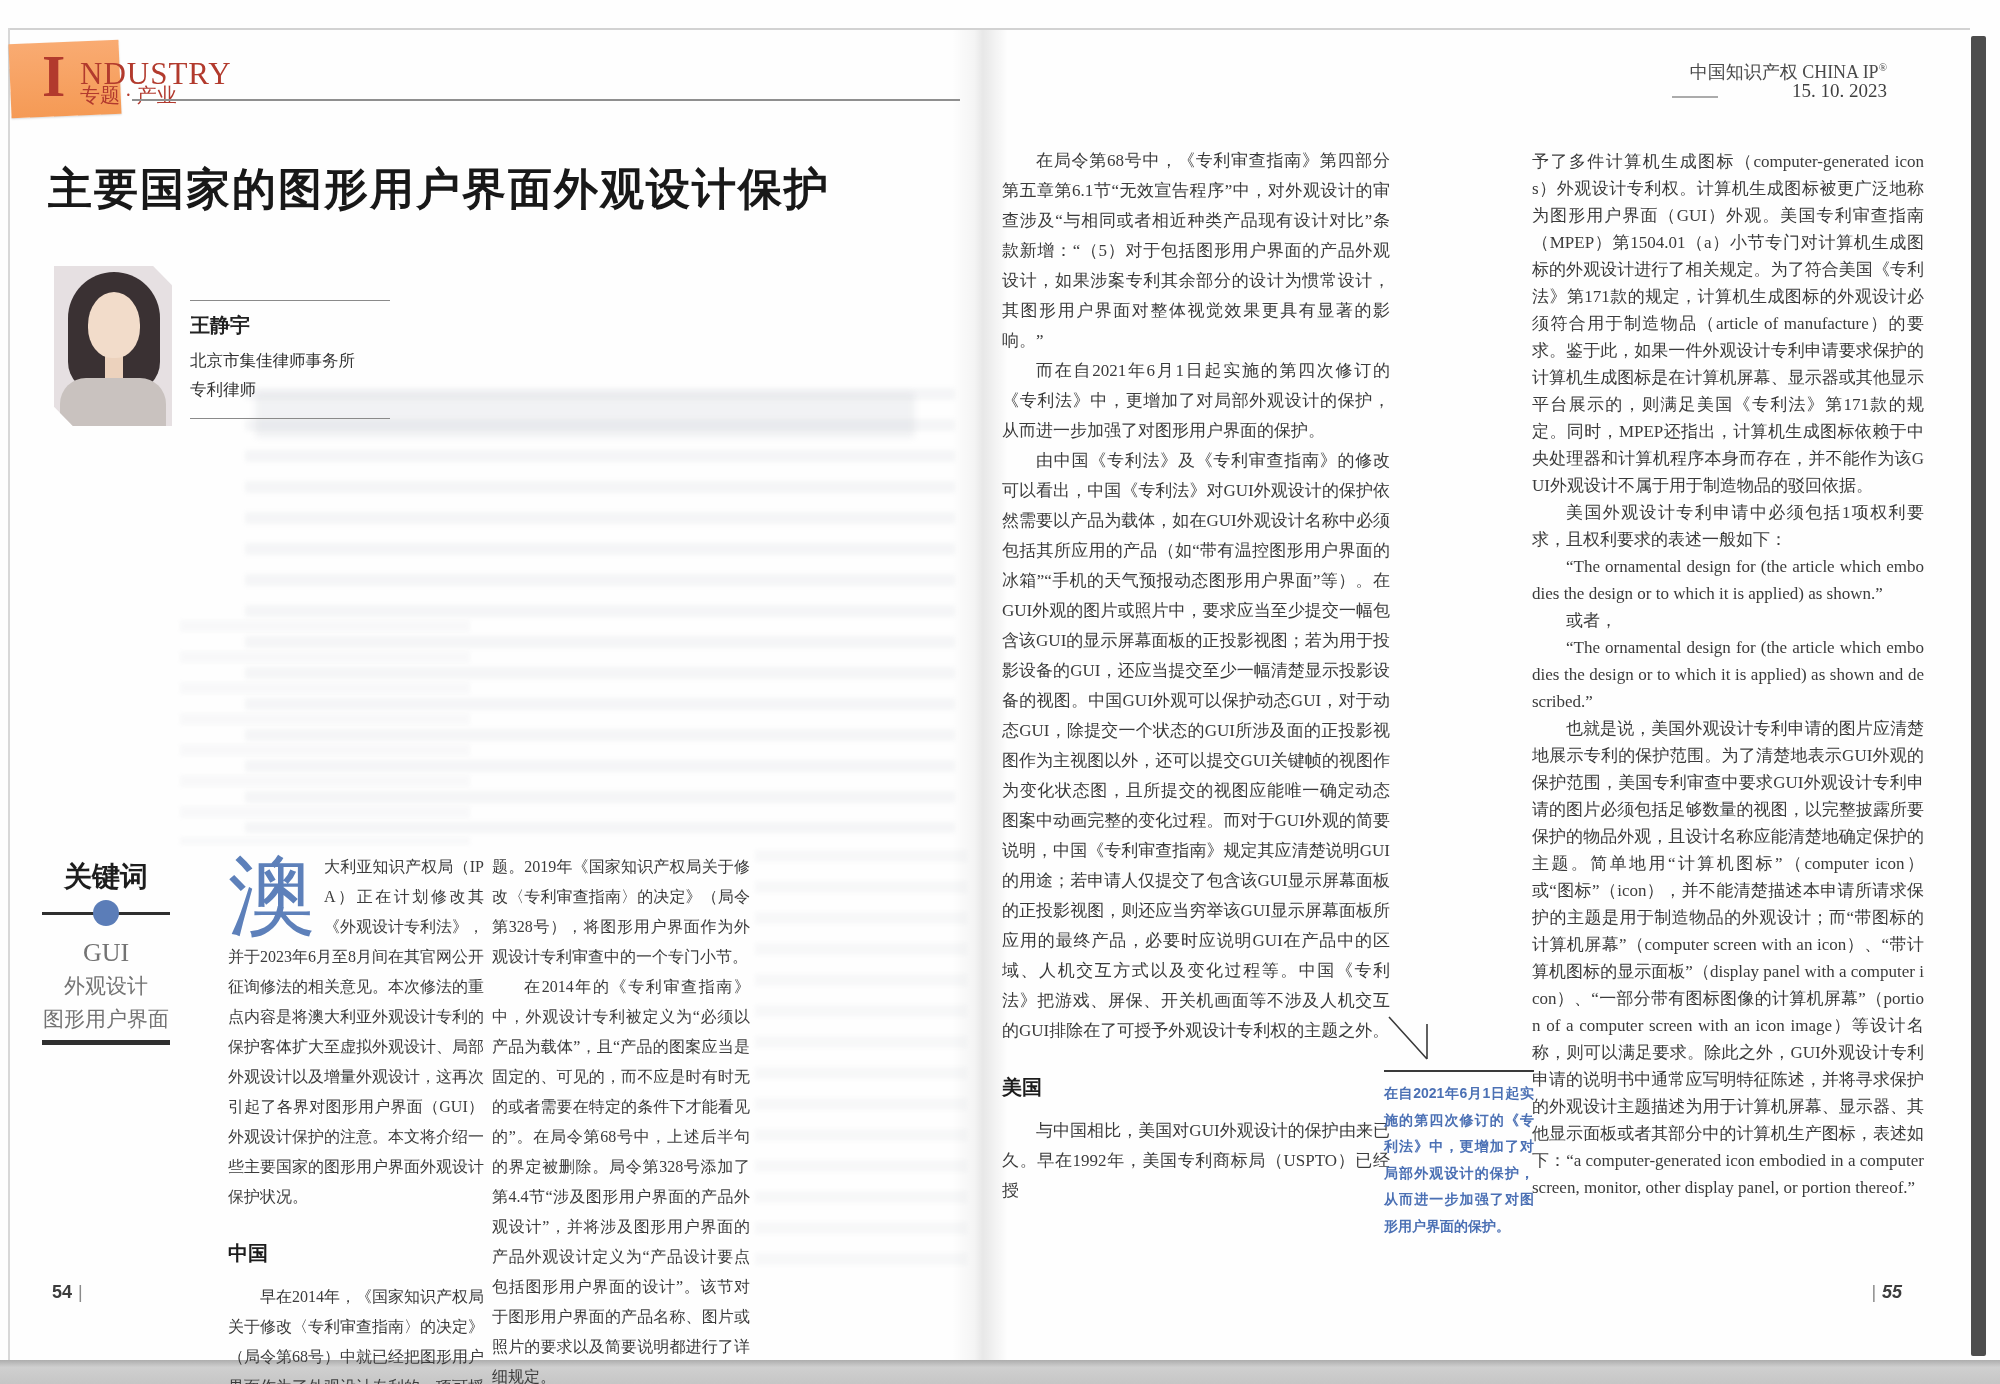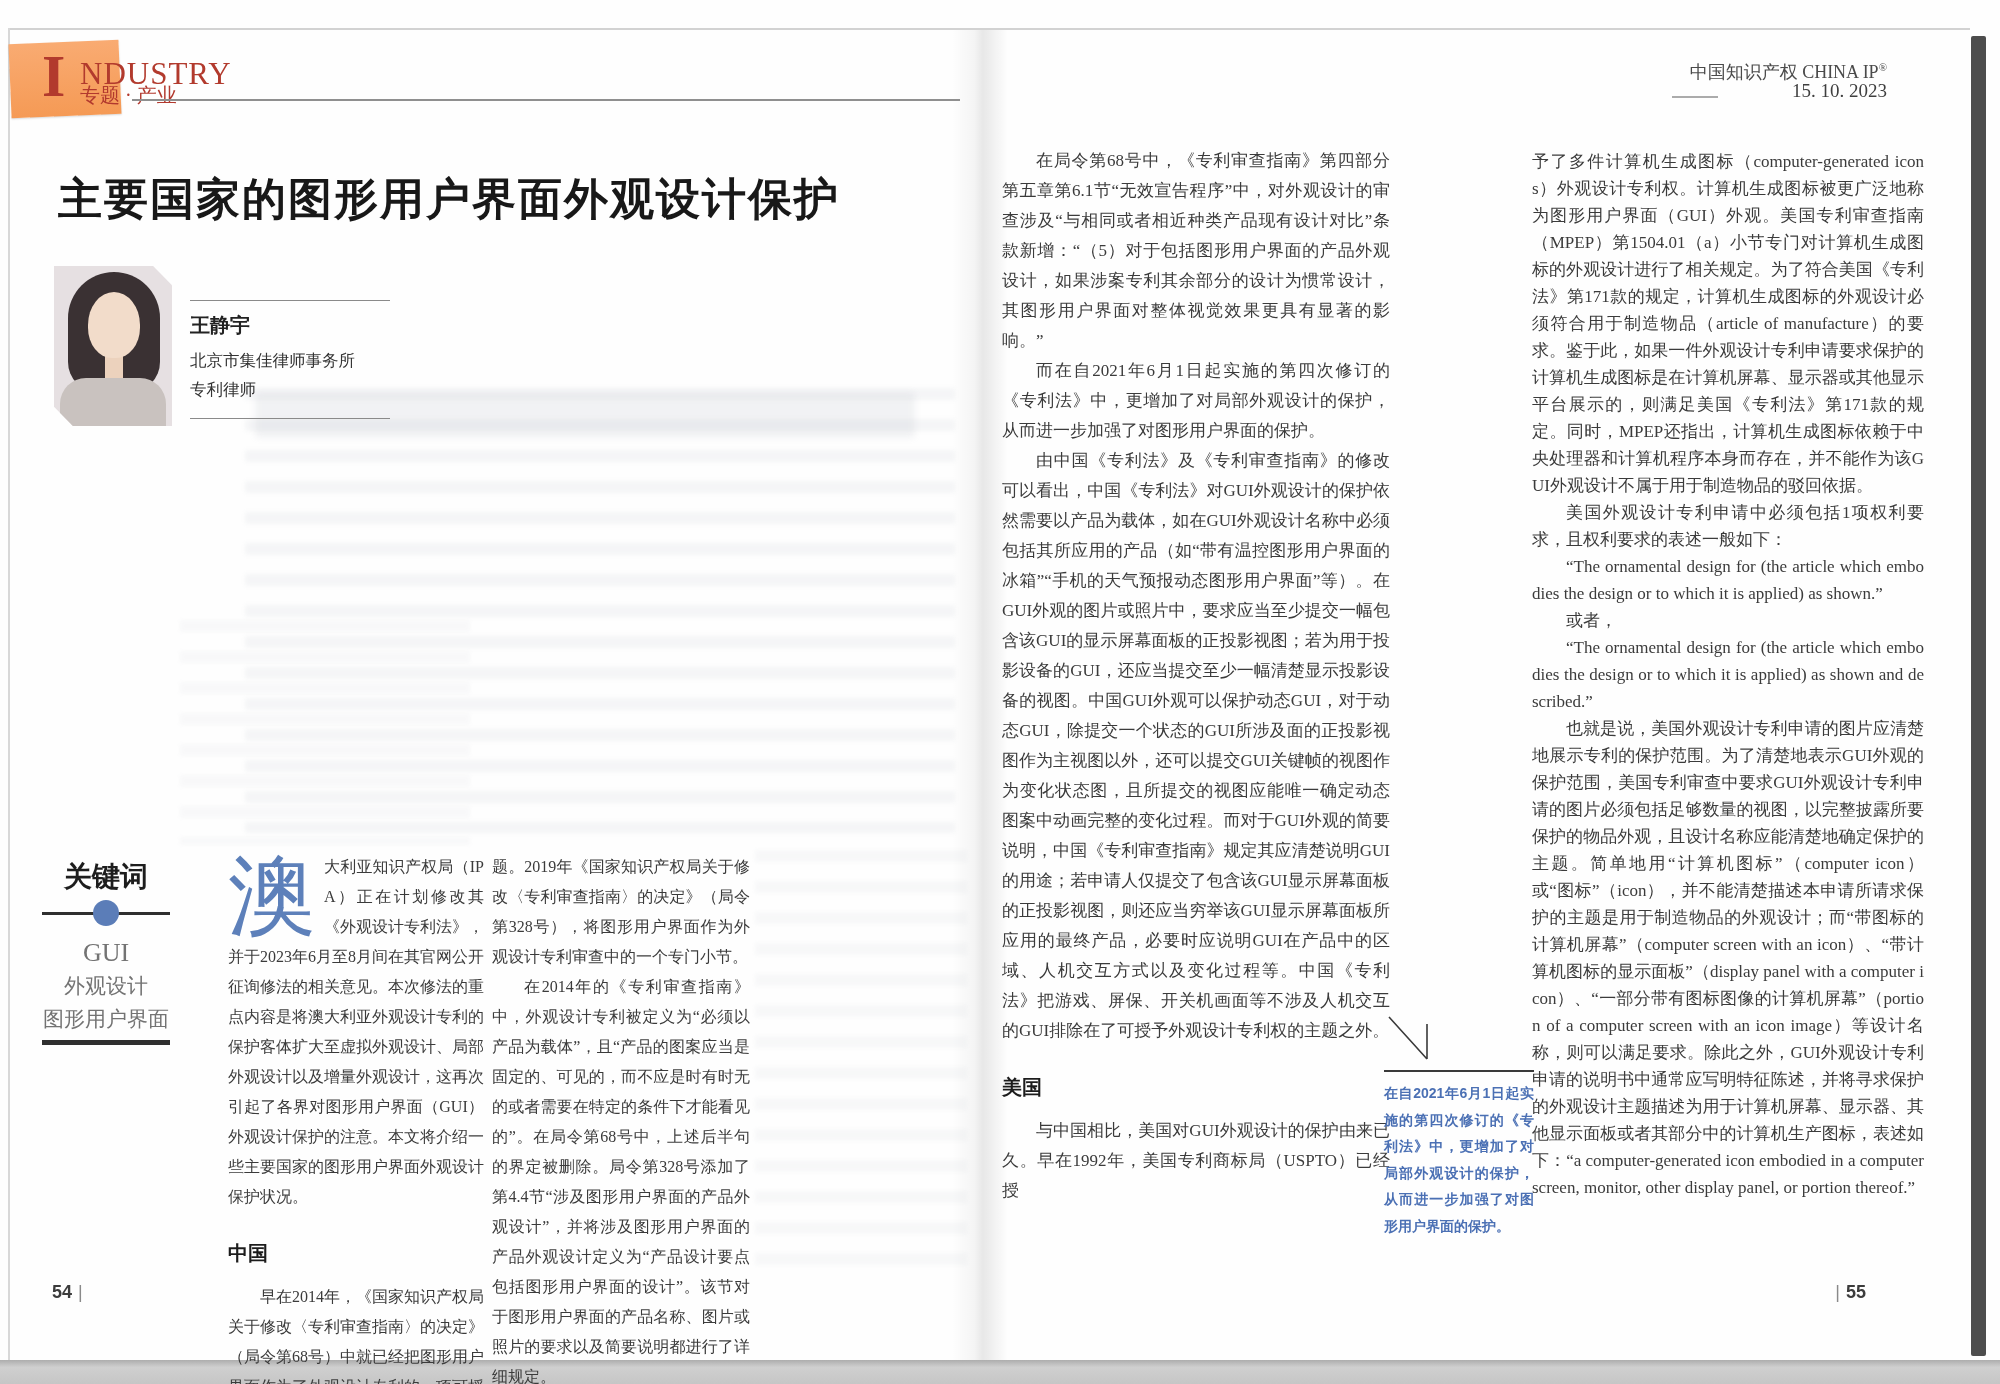--- a/index.html
+++ b/index.html
@@ -66,21 +66,21 @@
   
   .pq{left:1384px;top:1014px;width:150px;}
   .pq .arrow{display:block;margin-left:2px;}
   .pq .pq-rule{width:150px;height:2px;background:#3a3a3a;margin:6px 0 8px 0;}
   .pq p{margin:0;font-family:"Liberation Sans",sans-serif;font-weight:bold;font-size:14px;
         line-height:26.5px;color:#4b70b4;text-align:justify;word-break:break-all;}
   
   .pn{font-family:"Liberation Sans",sans-serif;font-weight:bold;font-size:18px;color:#3c3c3c;}
   .pn .pipe{font-weight:normal;color:#8a8a8a;padding:0 6px;}
   .pn-left{left:52px;top:1282px;}
-  .pn-right{left:1756px;top:1282px;width:110px;text-align:right;}
+  .pn-right{left:1792px;top:1282px;width:110px;text-align:right;font-style:italic;}
   
   .bleed{position:absolute;filter:blur(2px);opacity:.55;pointer-events:none;
         background:repeating-linear-gradient(180deg,rgba(150,158,172,.16) 0 12px,rgba(0,0,0,0) 12px 31px);}
   .bleed-strong{position:absolute;filter:blur(3px);opacity:.5;pointer-events:none;
         background:rgba(140,150,166,.22);border-radius:4px;}
 </style>
 </head>
 <body>
 
 <div class="scan">
@@ -95,21 +95,21 @@
   <div class="bleed-strong" style="left:255px;top:392px;width:660px;height:46px;"></div>
   <div class="bleed" style="left:180px;top:620px;width:290px;height:225px;opacity:.35;"></div>
   <div class="bleed" style="left:755px;top:850px;width:212px;height:430px;opacity:.4;"></div>
 
   <div class="abs sticky"></div>
   <div class="abs logo-i">I</div>
   <div class="abs logo-rest">NDUSTRY</div>
   <div class="abs logo-sub">专题 · 产业</div>
   <div class="abs header-rule"></div>
 
-  <h1 class="abs title" style="margin:10px;">主要国家的图形用户界面外观设计保护</h1>
+  <h1 class="abs title" style="margin:0;">主要国家的图形用户界面外观设计保护</h1>
 
   <div class="abs photo">
     <div class="hair"></div>
     <div class="neck"></div>
     <div class="face"></div>
     <div class="suit"></div>
   </div>
   <div class="abs author-rule" style="left:190px;top:300px;"></div>
   <div class="abs author-name">王静宇</div>
   <div class="abs author-org">北京市集佳律师事务所</div>

